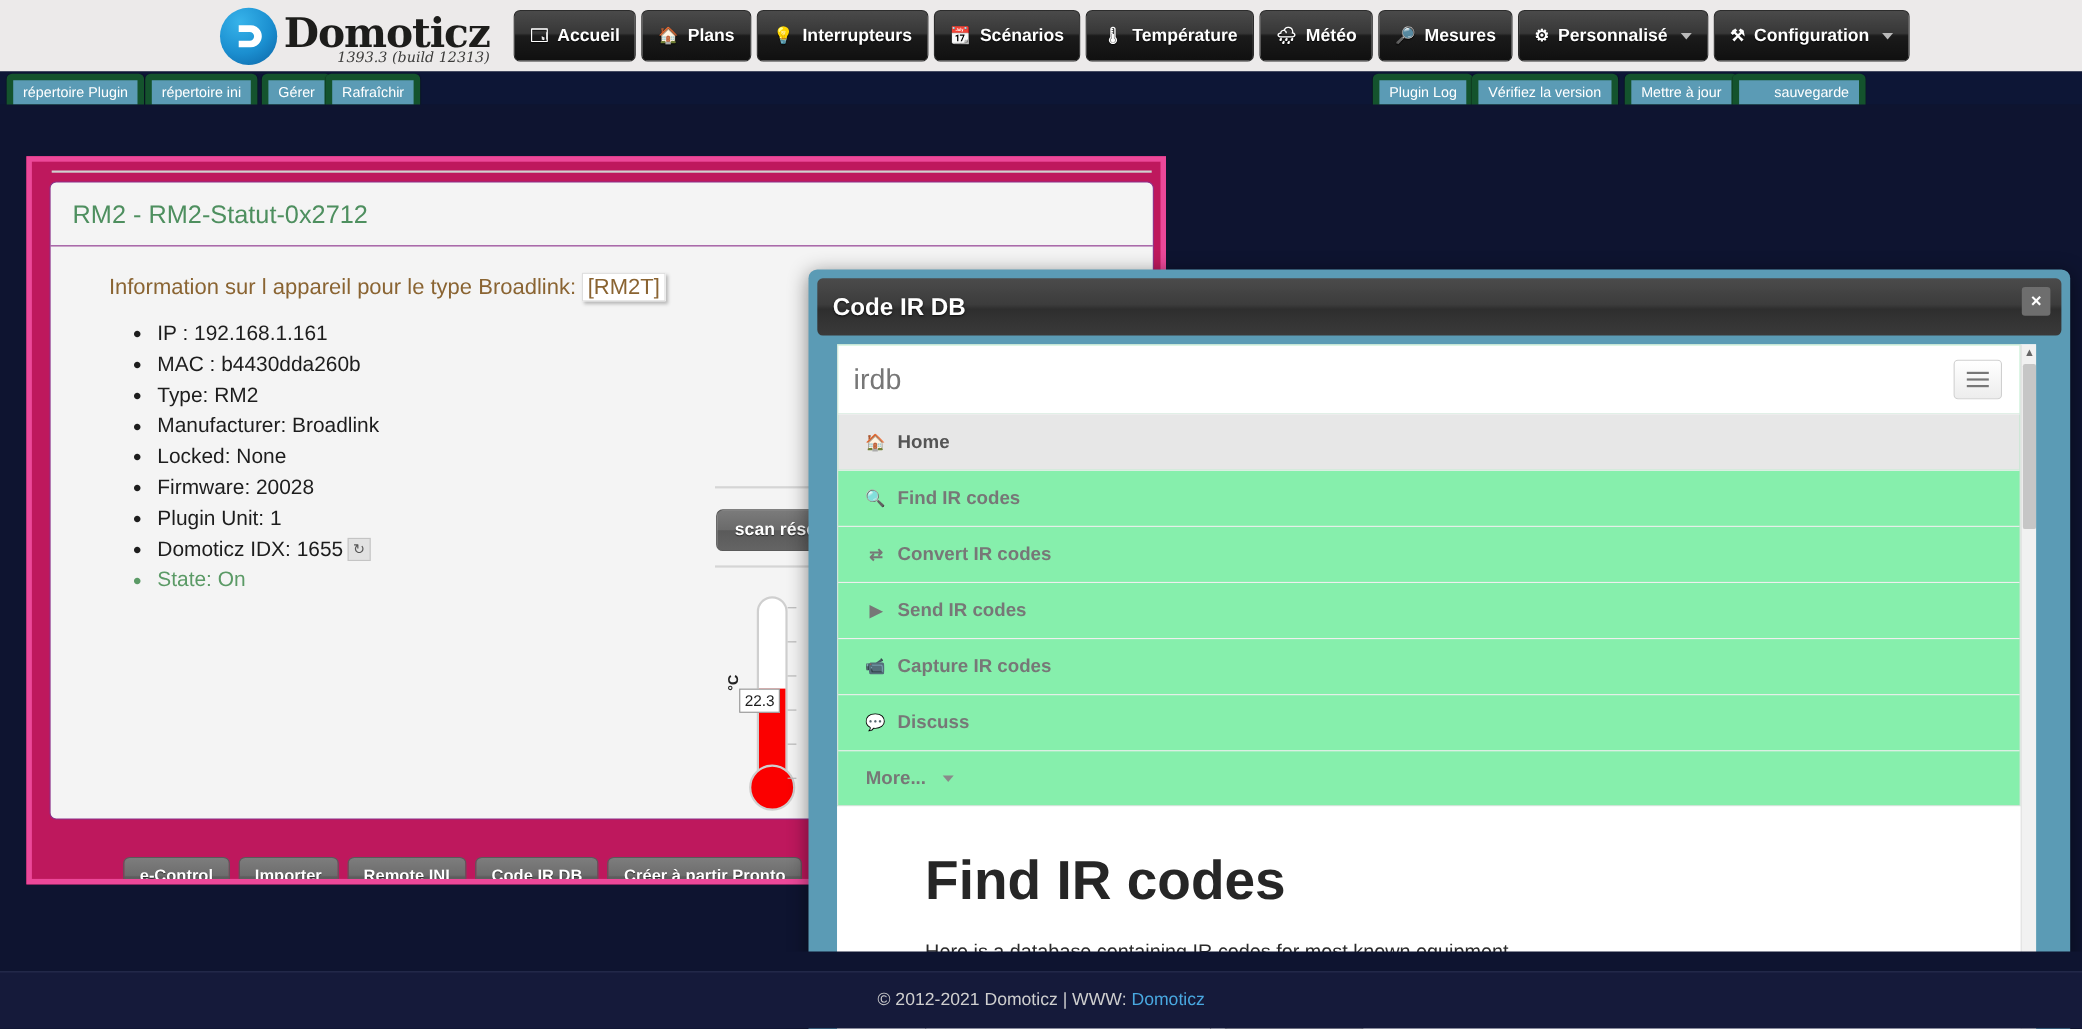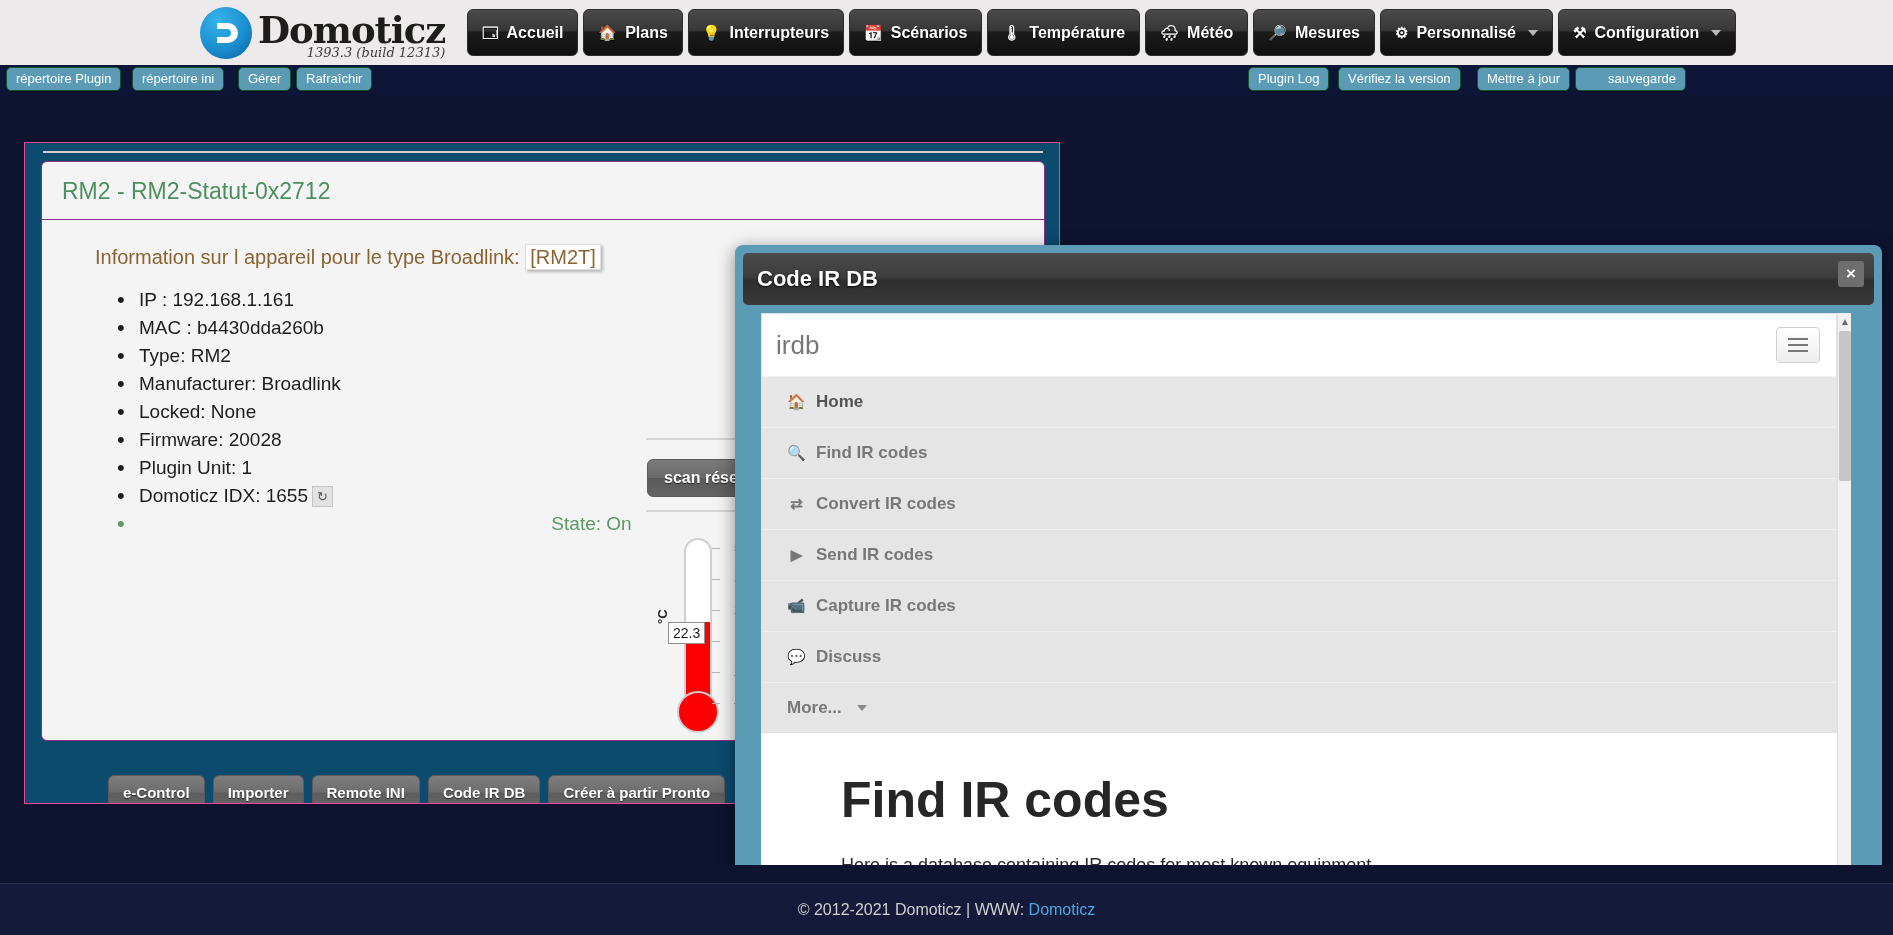--- a/index.html
+++ b/index.html
@@ -67,37 +67,37 @@
   
   #pluginbar {
     height: 30px; background: #0d1636;
     position: relative;
   }
   .pill {
     position: absolute; top: 2px;
     background: #5b9bb5;
     color: #fff; font-size: 13px;
     border-radius: 5px;
-    border: 1px solid #14532d;
+    border: 6px solid #14532d;
     padding: 3px 9px 4px;
     cursor: pointer; white-space: nowrap;
     box-shadow: 0 1px 1px rgba(0,0,0,.35);
   }
 
   
   #page {
     position: absolute; top: 95px; left: 0; right: 0; bottom: 0;
     background: #0e1430;
   }
   #content-card {
     position: absolute;
     left: 24px; top: 47px;
     width: 1036px; height: 662px;
-    background: #0c4a6e;
-    border: 1px solid #ec4899;
+    background: #be185d;
+    border: 5px solid #ec4899;
     overflow: hidden;
   }
   #hr-top {
     position:absolute; left:18px; top:8px; width: 1000px;
     border-top: 2px solid #d0d0d0;
   }
   #device-panel {
     position: absolute; left: 16px; top: 18px;
     width: 1004px; height: 580px;
     background: #f4f4f4;
@@ -127,21 +127,21 @@
     list-style: none;
     font-size: 19px; color: #1d1d1d;
   }
   #info-list li {
     margin-bottom: 6px; position: relative; padding-left: 22px;
   }
   #info-list li:before {
     content: "\2022"; position: absolute; left: 0; top: -2px;
     font-size: 22px; color: #1d1d1d;
   }
-  #info-list li.state-on, #info-list li.state-on:before { color: #5b9a66; text-align: center; }
+  #info-list li.state-on, #info-list li.state-on:before { color: #5b9a66; }
   .refresh-chip {
     display: inline-flex; align-items:center; justify-content:center;
     width: 21px; height: 21px;
     background: #e2e2e2; border:1px solid #c4c4c4;
     font-size: 13px; color:#555; vertical-align: middle;
     margin-left: 4px; cursor:pointer;
   }
 
   
   #scan-btn {
@@ -243,21 +243,21 @@
     font-size:10px;color:#666; cursor:pointer;
   }
   #sb-thumb {
     position:absolute; left:1px; top: 18px; width:12px; height: 150px;
     background:#c6c6c6; border-radius: 2px; cursor: pointer;
   }
 
   
   #irdb-nav {
     position:absolute; left:0; top:0; width: 1076px; height: 420px;
-    background: #e5e5e5;
+    background: #86efac;
     border: 1px solid #e2e2e2;
   }
   #irdb-brandrow {
     height: 62px; display:flex; align-items:center; justify-content: space-between;
     padding: 0 16px 0 14px;
     background: #fff;
   }
   #irdb-brand { font-size: 26px; color: #777; }
   #irdb-burger {
     width: 44px; height: 36px;

